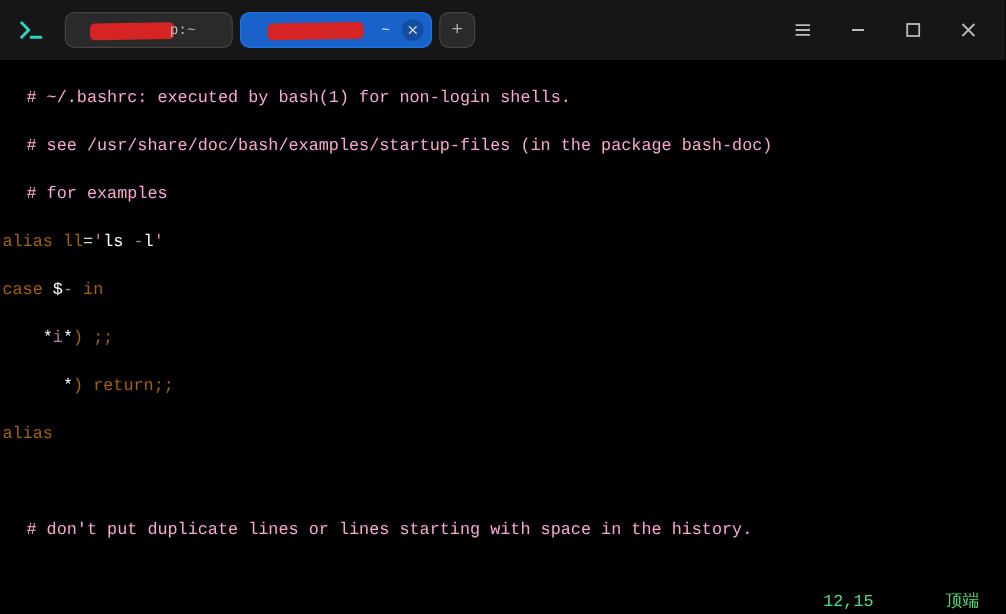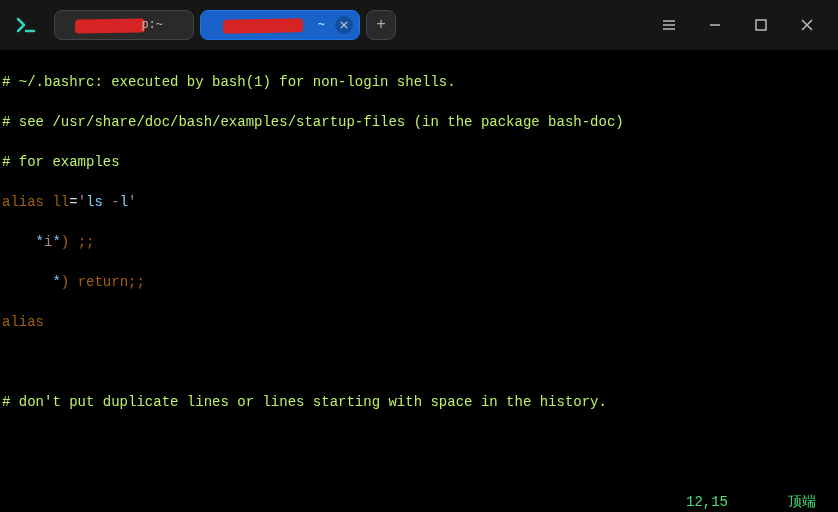--- a/index.html
+++ b/index.html
@@ -112,24 +112,24 @@
   .terminal {
     padding: 2px 0 2px 2px;
     line-height: 20px;
     letter-spacing: 0;
     white-space: pre;
     font-size: 14px;
     position: relative;
     height: calc(512px - 50px);
   }
   .line { height: 20px; }
-  .c-comment { color: #bef264; }
+  .c-comment { color: #f9a8d4; margin-left: 20px; }
   .c-cyan { color: #a16207; }
   .c-mag { color: #ad7fa8; }
-  .c-green { color: #7dd3fc; }
+  .c-green { color: #ffffff; }
   .c-white { color: #d3d7cf; }
 
   .statusbar {
     position: absolute;
     bottom: 0;
     left: 0;
     right: 0;
     height: 20px;
     display: flex;
     justify-content: flex-end;
@@ -191,20 +191,21 @@
         </svg>
     </div>
   </div>
 </div>
 
 <div class="terminal">
 <div class="line"><span class="c-comment"># ~/.bashrc: executed by bash(1) for non-login shells.</span></div>
 <div class="line"><span class="c-comment"># see /usr/share/doc/bash/examples/startup-files (in the package bash-doc)</span></div>
 <div class="line"><span class="c-comment"># for examples</span></div>
 <div class="line"><span class="c-cyan">alias</span> <span class="c-cyan">ll</span><span class="c-white">=</span><span class="c-mag">'</span><span class="c-green">ls</span><span class="c-mag"> -</span><span class="c-green">l</span><span class="c-mag">'</span></div>
+<div class="line"><span class="c-cyan">case</span> <span class="c-green">$</span><span class="c-mag">-</span> <span class="c-cyan">in</span></div>
 <div class="line">    <span class="c-green">*</span><span class="c-mag">i</span><span class="c-green">*</span><span class="c-cyan">)</span> <span class="c-cyan">;;</span></div>
 <div class="line">      <span class="c-green">*</span><span class="c-cyan">)</span> <span class="c-cyan">return</span><span class="c-cyan">;;</span></div>
 <div class="line"><span class="c-cyan">alias</span></div>
 <div class="line"></div>
 <div class="line"><span class="c-comment"># don't put duplicate lines or lines starting with space in the history.</span></div>
 
 
 
 
 

